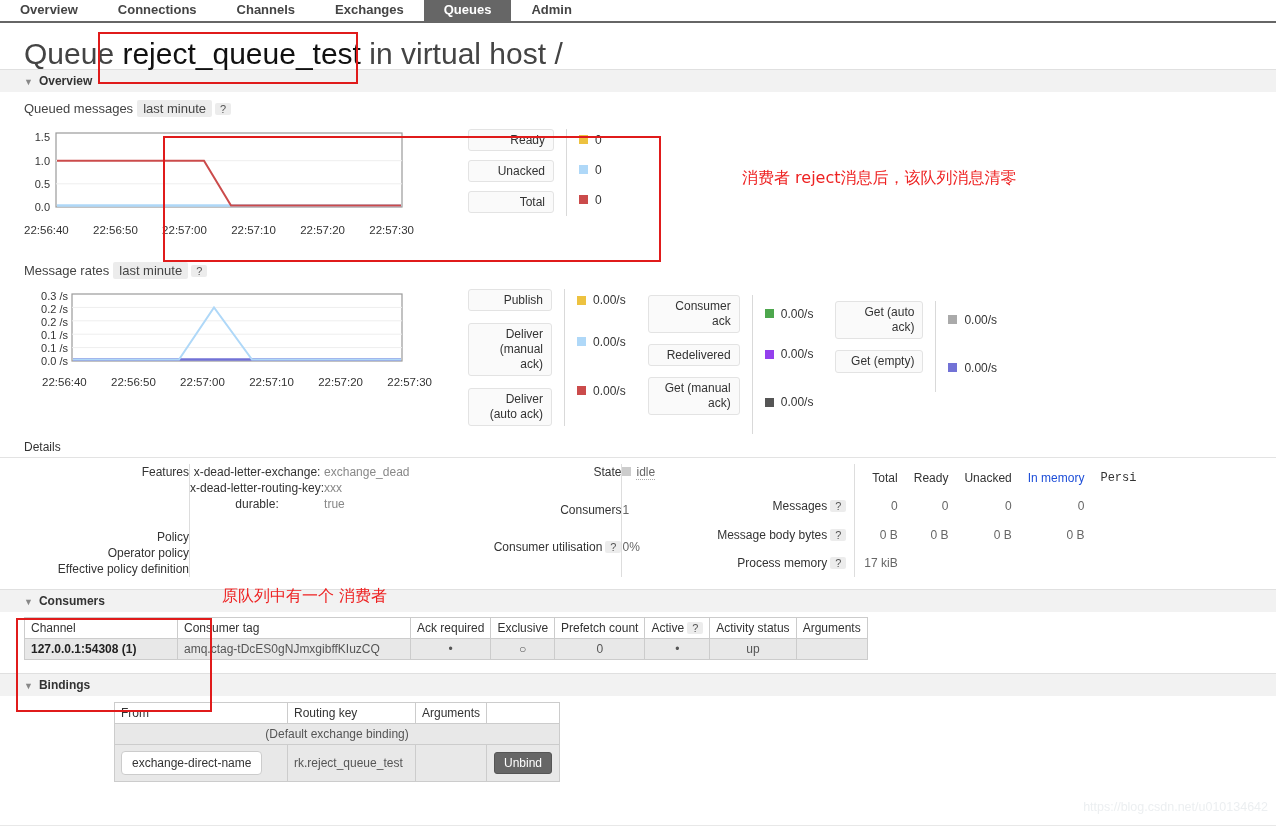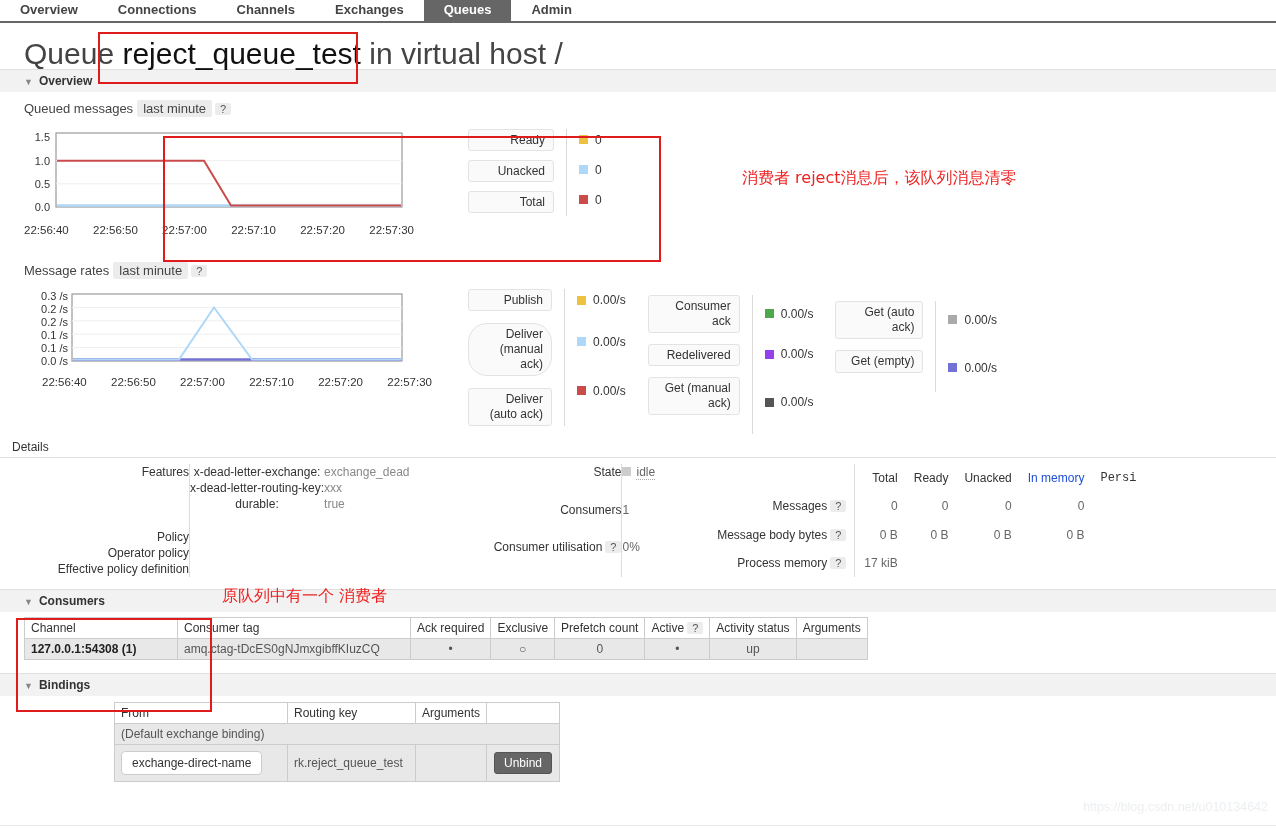--- a/index.html
+++ b/index.html
@@ -95,21 +95,21 @@
   table.dt{border-collapse:collapse;font-size:12px;}
   table.dt th{
     background:#fff;border:1px solid #ccc;font-weight:normal;
     text-align:left;padding:3px 6px;color:#333;
   }
   table.dt td{
     background:#e8e8e8;border:1px solid #ccc;padding:3px 6px;color:#555;
   }
   table.dt td.ctr{text-align:center;}
   table.dt td.chan{font-weight:bold;color:#222;}
-  .fullrow td{background:#e8e8e8;}
+  .fullrow td{background:#e8e8e8;text-align:center;}
 
   .btn-dark{
     background:#666;color:#fff;border:1px solid #555;border-radius:3px;
     padding:3px 9px;font-size:12px;cursor:pointer;
   }
   .exbox{
     border:1px solid #ccc;border-radius:4px;background:#fff;
     padding:4px 10px;display:inline-block;color:#333;
   }
 
@@ -236,21 +236,21 @@
       <span>22:57:00</span>
       <span>22:57:10</span>
       <span>22:57:20</span>
       <span>22:57:30</span>
     </div>
   </div>
 
   <div class="legendgroup" style="margin-left:44px;margin-top:2px;">
     <div class="legendcol">
       <div class="legbtn" style="width:66px;height:14px;margin-bottom:12px;">Publish</div>
-      <div class="legbtn" style="width:66px;margin-bottom:12px;line-height:15px;border-radius:19px;">Deliver (manual ack)</div>
+      <div class="legbtn" style="width:66px;margin-bottom:12px;line-height:15px;">Deliver (manual ack)</div>
       <div class="legbtn" style="width:66px;line-height:15px;">Deliver (auto ack)</div>
     </div>
     <div class="legsep"></div>
     <div class="legendcol">
       <div class="legitem" style="height:22px;margin-bottom:12px;">
         <span class="swatch" style="background:#edc240"></span>
         <span class="legval">0.00/s</span>
       </div>
       <div class="legitem" style="height:37px;margin-bottom:12px;">
         <span class="swatch" style="background:#afd8f8"></span>
@@ -299,21 +299,21 @@
       </div>
       <div class="legitem" style="height:37px;">
         <span class="swatch" style="background:#7272d6"></span>
         <span class="legval">0.00/s</span>
       </div>
     </div>
   </div>
 </div>
 
 <div id="details">
-  <div style="padding-left:12px;font-size:12px;color:#333;border-bottom:1px solid #e3e3e3;padding-bottom:3px;margin-right:0;">Details</div>
+  <div style="padding-left:24px;font-size:12px;color:#333;border-bottom:1px solid #e3e3e3;padding-bottom:3px;margin-right:0;">Details</div>
 
   <div class="dt-wrap">
 
     <table class="kvtable">
       <tbody>
           <tr>
         <td class="kv-label" style="width:165px;">Features</td>
         <td class="kv-bar" rowspan="6"></td>
         <td class="kv-val" style="padding-top:0;">
           <table class="kvtable">

